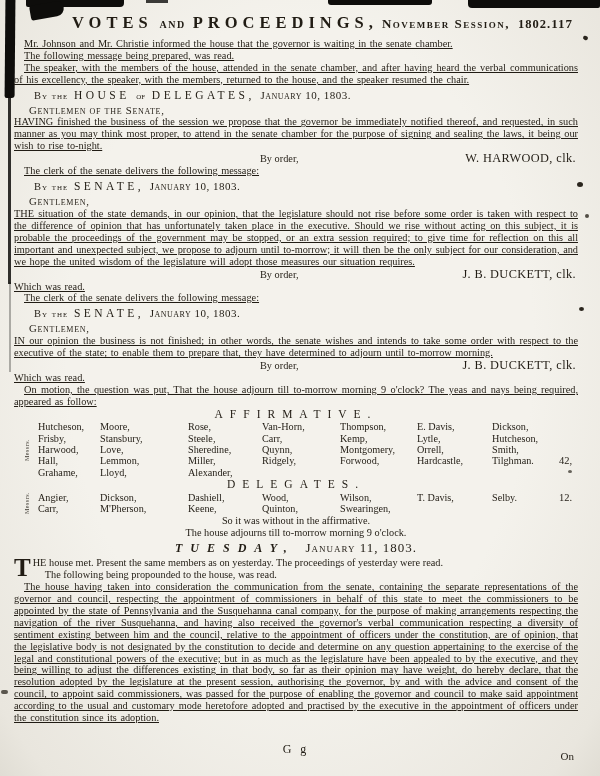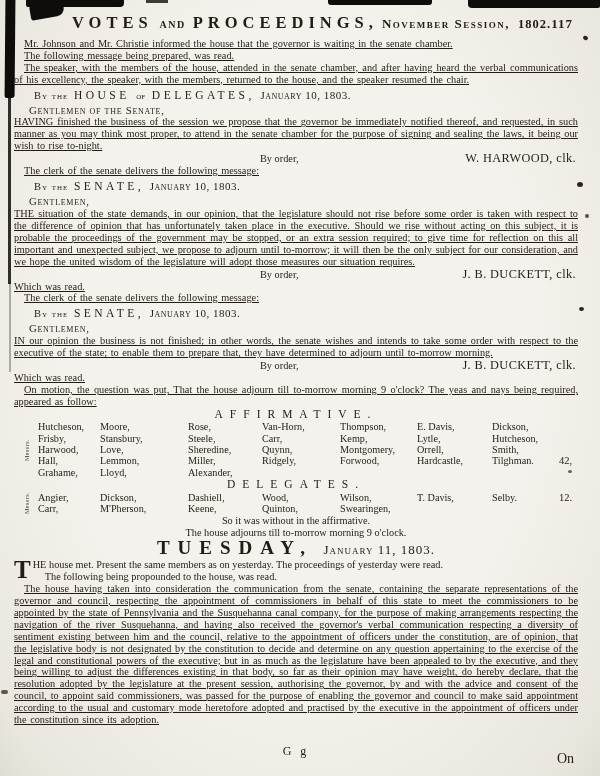--- a/index.html
+++ b/index.html
@@ -62,30 +62,30 @@
   .messrs { position:absolute; left:-21px; top:50%;
             transform:translateY(-50%) rotate(-90deg);
             font-size:6px; letter-spacing:0.5px; color:#3a362e; }
   .count { font-size:10.5px; }
   .count-aff { grid-column:8; grid-row:4; }
   .count-neg { grid-column:8; grid-row:1; }
 
   .centerline { text-align:center; }
 
   .tues { text-align:center; margin:4px 0 2px; white-space:nowrap; }
-  .tues-day  { font-size:19px; letter-spacing:8px; font-weight:bold; }
+  .tues-day  { font-size:12px; letter-spacing:8px; font-weight:bold;font-style:italic; }
   .tues-date { font-variant:small-caps; font-size:13px; letter-spacing:1px; margin-left:8px; }
 
   .open-par { overflow:visible; }
   .dropcap { float:left; font-size:25px; line-height:21px; padding:0 2px 0 0; font-weight:bold; }
   .open-l2 { text-indent:12px; }
 
   .footer { position:relative; margin-top:20px; height:26px; }
   .sigmark  { position:absolute; left:50%; transform:translateX(-50%); top:0; font-size:12px; letter-spacing:3px; }
-  .catchword{ position:absolute; right:4px; top:7px; font-size:14px; }
+  .catchword{ position:absolute; right:4px; top:7px; font-size:11px; }
 </style>
 </head>
 <body>
 
 <div class="page">
 
   <div class="art edge-left-main"></div>
   <div class="art edge-left-thin"></div>
   <div class="art edge-left-faint"></div>
   <div class="art edge-top-1"></div>

